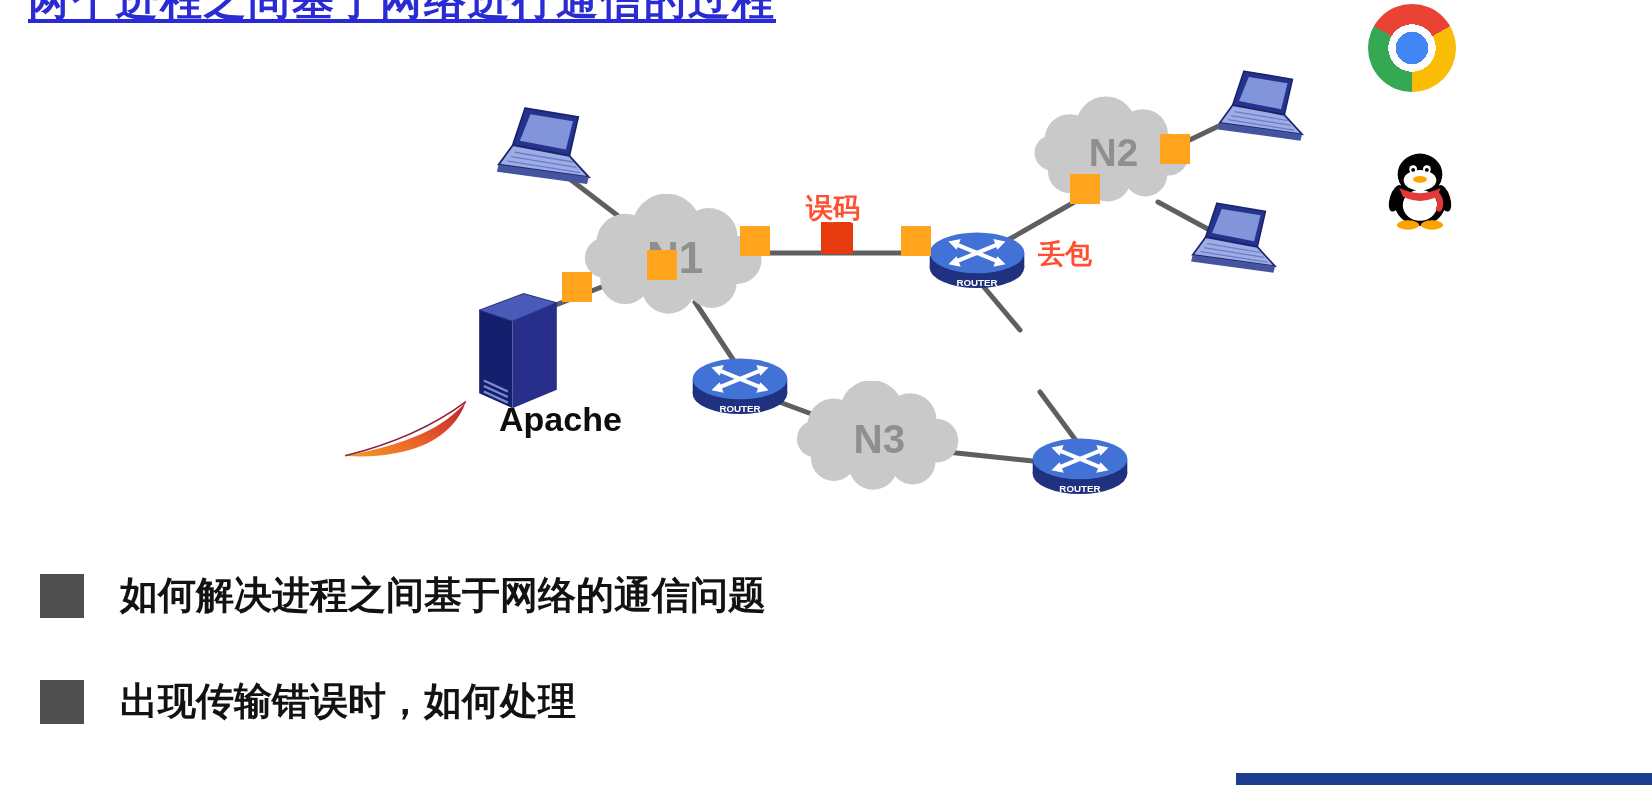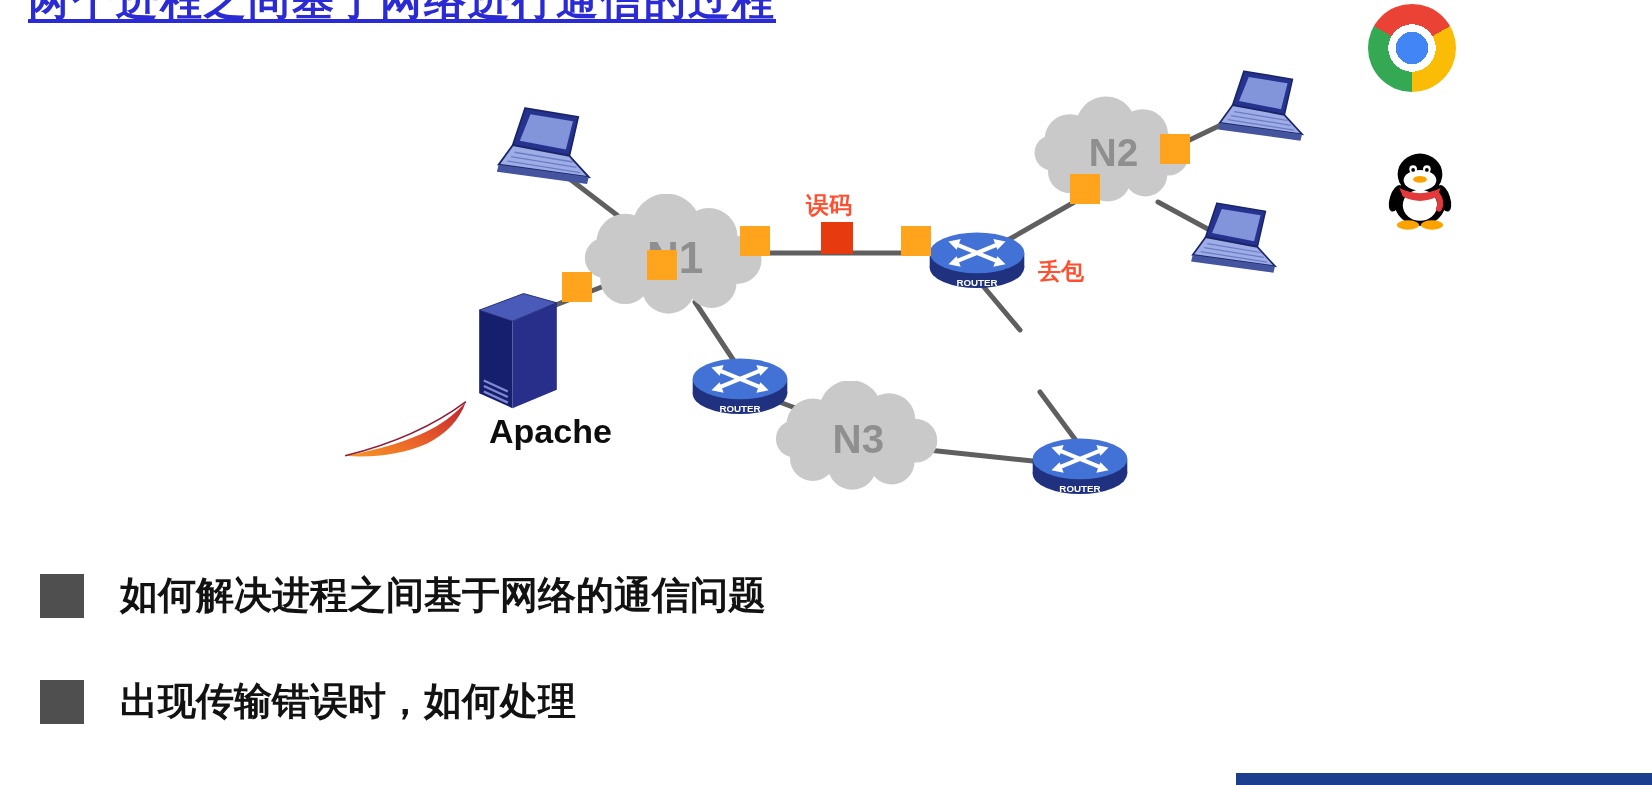--- a/index.html
+++ b/index.html
@@ -16,26 +16,26 @@
   .links-svg{position:absolute; left:0; top:0; z-index:1;}
   .node{position:absolute;}
   .cloud{z-index:2;}
   .device{z-index:3;}
   .router{z-index:4;}
   .packet{
     position:absolute; z-index:5; width:30px; height:30px; background:#ffa41c;
   }
   .packet.error{background:#e83a0f; width:32px; height:32px;}
   .ann-label{
-    position:absolute; z-index:6; font-size:23px; font-weight:800; color:#ff4f2e;
+    position:absolute; z-index:6; font-size:27px; font-weight:800; color:#ff4f2e;
     white-space:nowrap;
     text-shadow:-2px -2px 0 #fff,2px -2px 0 #fff,-2px 2px 0 #fff,2px 2px 0 #fff,
                 -2px 0 0 #fff,2px 0 0 #fff,0 -2px 0 #fff,0 2px 0 #fff;
   }
-  .apache-wrap{position:absolute; z-index:3; display:flex; align-items:center;}
+  .apache-wrap{position:absolute; z-index:3; display:flex; gap:10px;}
   .apache-label{font-size:34px; font-weight:800; color:#0d0d0d; margin-left:6px;}
   .chrome-icon{
     position:absolute; z-index:7; width:88px; height:88px; border-radius:50%;
     background:
       radial-gradient(circle at 50% 50%, #4285f4 0 26%, #ffffff 26% 38%, rgba(0,0,0,0) 38%),
       conic-gradient(from 60deg, #fbbc05 0 120deg, #34a853 120deg 240deg, #ea4335 240deg 360deg);
   }
   .qq-icon{position:absolute; z-index:7;}
   .bullet-row{
     position:absolute; left:40px; z-index:8; display:flex; align-items:center; gap:36px;
@@ -98,21 +98,21 @@
         <circle cx="135" cy="92" r="26"></circle>
           <circle cx="90" cy="96" r="28"></circle>
         <circle cx="45" cy="88" r="26"></circle>
           <circle cx="24" cy="66" r="21"></circle>
         <ellipse cx="93" cy="66" rx="70" ry="38"></ellipse>
       </g>
       <text class="cloud-label-text" x="97" y="82" text-anchor="middle" font-size="46" font-weight="bold" fill="#8f8f8f">N2</text>
     </svg>
   </div>
 
-  <div class="node cloud" style="left:772px;top:381px;width:178px;height:114px;text-decoration:underline;">
+  <div class="node cloud" style="left:793px;top:381px;width:178px;height:114px;text-decoration:underline;">
     <svg viewBox="0 0 200 130" width="100%" height="100%">
       <g fill="#c9c9c9">
         <circle cx="45" cy="50" r="30"></circle>
           <circle cx="88" cy="35" r="36"></circle>
         <circle cx="132" cy="44" r="30"></circle>
           <circle cx="162" cy="68" r="25"></circle>
         <circle cx="135" cy="92" r="26"></circle>
           <circle cx="90" cy="96" r="28"></circle>
         <circle cx="45" cy="88" r="26"></circle>
           <circle cx="24" cy="66" r="21"></circle>
@@ -252,21 +252,21 @@
 
   <div class="packet" style="left:562px;top:272px;"></div>
   <div class="packet" style="left:647px;top:250px;"></div>
   <div class="packet" style="left:740px;top:226px;"></div>
   <div class="packet error" style="left:821px;top:222px;"></div>
   <div class="packet" style="left:901px;top:226px;"></div>
   <div class="packet" style="left:1070px;top:174px;"></div>
   <div class="packet" style="left:1160px;top:134px;"></div>
 
   <div class="ann-label" style="left:806px;top:190px;">误码</div>
-  <div class="ann-label" style="left:1038px;top:256px;">丢包</div>
+  <div class="ann-label" style="left:1038px;top:236px;">丢包</div>
 
   <div class="chrome-icon" style="left:1368px;top:4px;"></div>
 
   <div class="qq-icon" style="left:1377px;top:142px;width:86px;height:92px;">
     <svg viewBox="0 0 100 100" width="100%" height="100%">
       <ellipse cx="22" cy="62" rx="7" ry="16" fill="#000000" transform="rotate(18 22 62)"></ellipse>
       <ellipse cx="78" cy="62" rx="7" ry="16" fill="#000000" transform="rotate(-18 78 62)"></ellipse>
       <ellipse cx="50" cy="34" rx="26" ry="24" fill="#000000"></ellipse>
       <ellipse cx="50" cy="66" rx="30" ry="28" fill="#000000"></ellipse>
       <ellipse cx="50" cy="41" rx="19" ry="12" fill="#ffffff"></ellipse>

